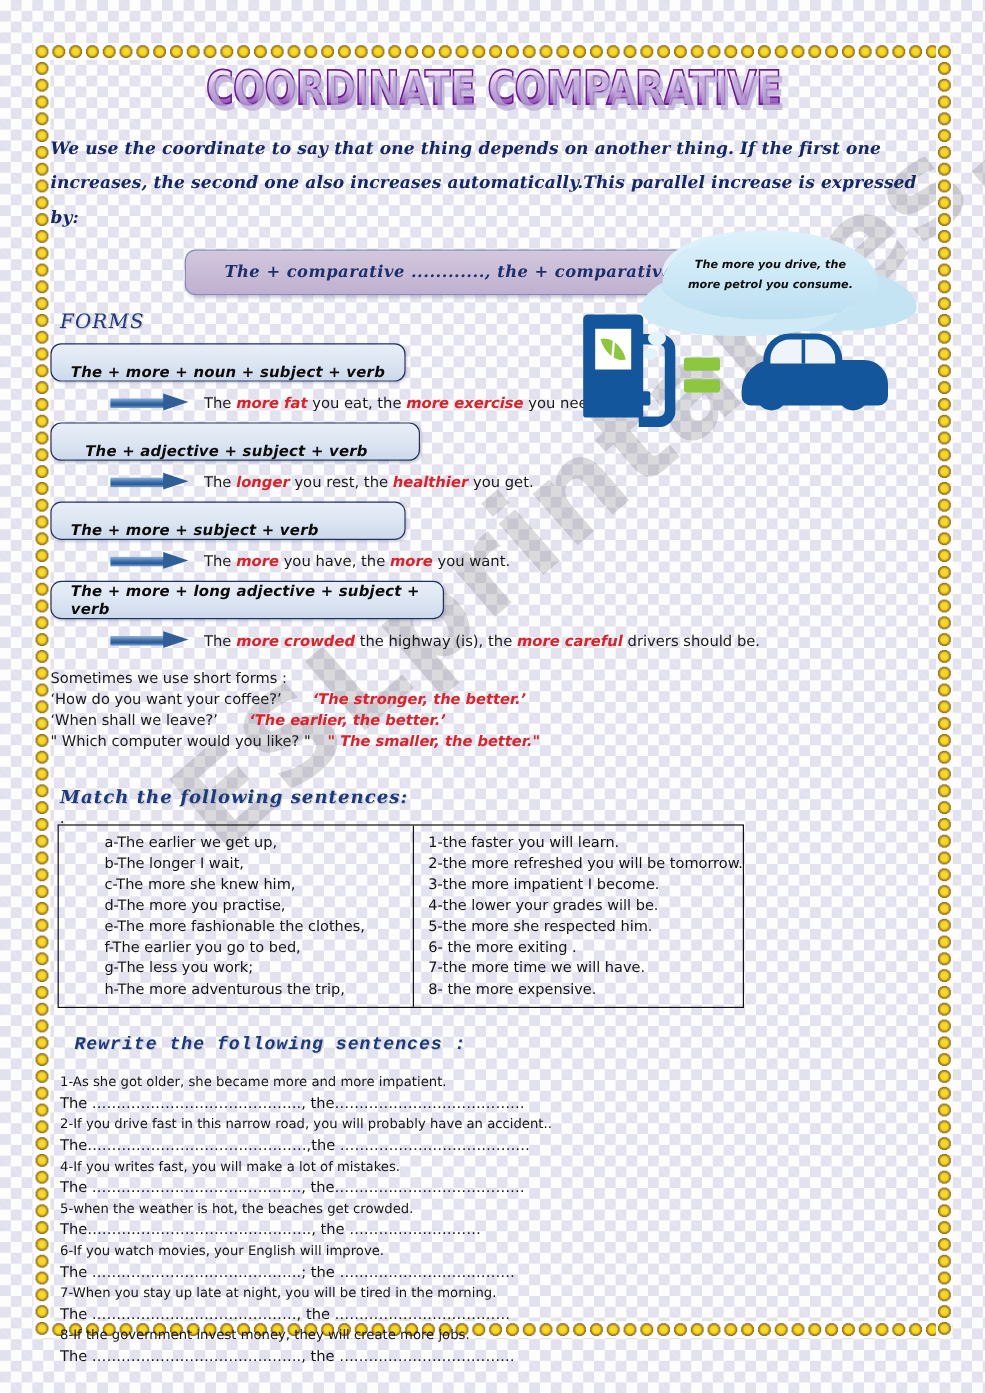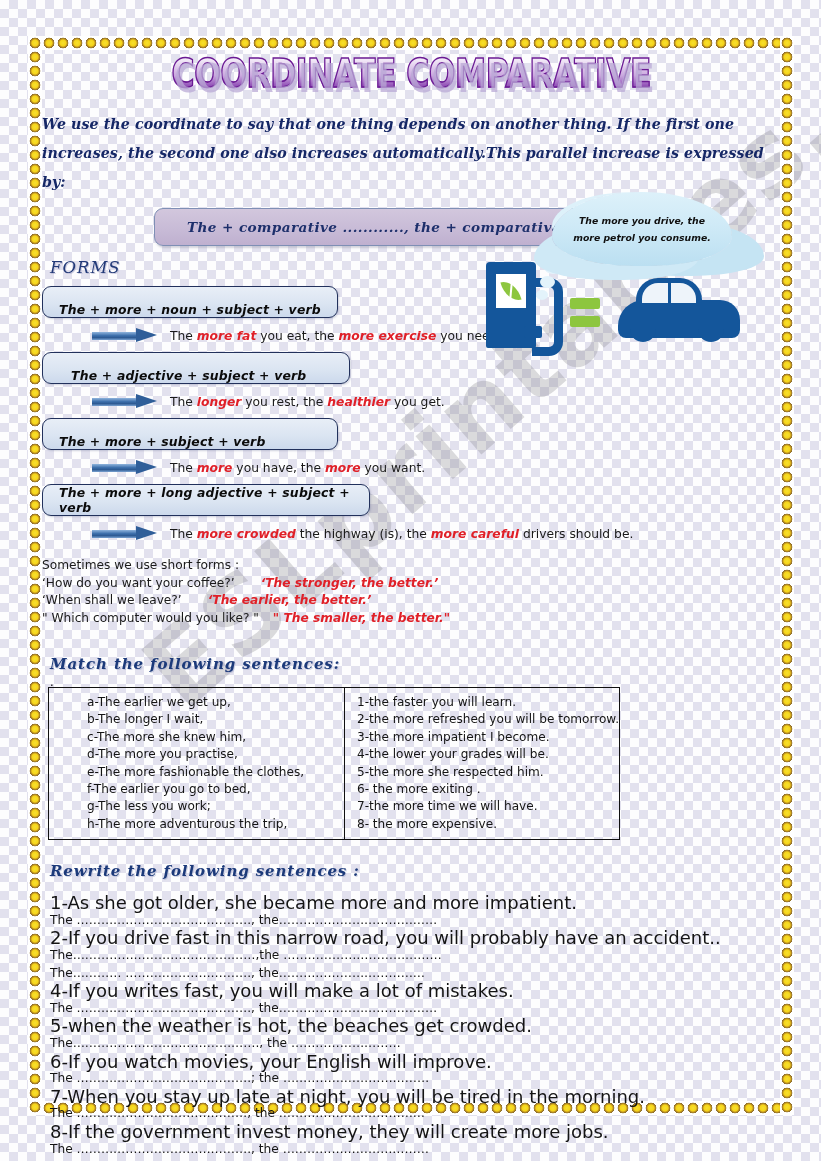--- a/index.html
+++ b/index.html
@@ -179,21 +179,21 @@
   .sf-gap-sm{display:inline-block;width:14px;}
 
   
   .script-heading{
     font-family:"DejaVu Serif", serif;
     font-style:italic;font-weight:bold;
     font-size:15px;color:#1c3a7a;letter-spacing:0.9px;
     text-shadow:1px 1px 0 rgba(170,175,205,0.55);
   }
   #match-heading{margin-top:28px;margin-left:8px;}
-  #rewrite-heading{margin-top:22px;margin-left:8px;}
+  #rewrite-heading{margin-top:22px;margin-left:20px;font-family:Liberation Mono, monospace;}
 
   #dot-mark{margin:6px 0 2px 8px;font-size:13px;color:#111;line-height:6px;}
 
   
   #match-table{
     margin-top:2px;margin-left:6px;
     width:570px;
     border:1.4px solid #111;
     display:flex;
     background:transparent;
@@ -205,21 +205,21 @@
   .mi{
     font-family:"DejaVu Sans", sans-serif;
     font-size:12.1px;line-height:17.4px;color:#141414;
     white-space:nowrap;
   }
 
   
   #rewrite-list{margin-top:14px;margin-left:8px;}
   .rw-q{
     font-family:"DejaVu Sans", sans-serif;
-    font-size:18px;line-height:17.6px;color:#141414;
+    font-size:11px;line-height:17.6px;color:#141414;
   }
   .rw-a{
     font-family:"DejaVu Sans", sans-serif;
     font-size:12.2px;line-height:17.6px;color:#141414;
     letter-spacing:0px;
   }
 
   
   #illus{position:absolute;left:452px;top:186px;width:290px;height:160px;z-index:12;}
 
@@ -411,21 +411,20 @@
       </div>
     </div>
 
     <div class="script-heading" id="rewrite-heading">Rewrite the following sentences :</div>
 
     <div id="rewrite-list">
       <div class="rw-q">1-As she got older, she became more and more impatient.</div>
       <div class="rw-a">The ……………………………………., the…………………………………</div>
       <div class="rw-q">2-If you drive fast in this narrow road,  you will probably have an accident..</div>
       <div class="rw-a">The………………………………………,the …………………………………</div>
-      <div class="rw-a">The………… …………………………., the………………………………</div>
       <div class="rw-q">4-If  you  writes fast, you will make a lot of mistakes.</div>
       <div class="rw-a">The ……………………………………., the…………………………………</div>
       <div class="rw-q">5-when the weather is hot, the beaches get crowded.</div>
       <div class="rw-a">The………………………………………., the ………………………</div>
       <div class="rw-q">6-If you watch movies, your English will improve.</div>
       <div class="rw-a">The …………………………………….; the ………………………………</div>
       <div class="rw-q">7-When you stay up late at night, you will be tired in the morning.</div>
       <div class="rw-a">The ……………………………………, the ………………………………</div>
       <div class="rw-q">8-If the government invest money, they will create more jobs.</div>
       <div class="rw-a">The ……………………………………., the ………………………………</div>

